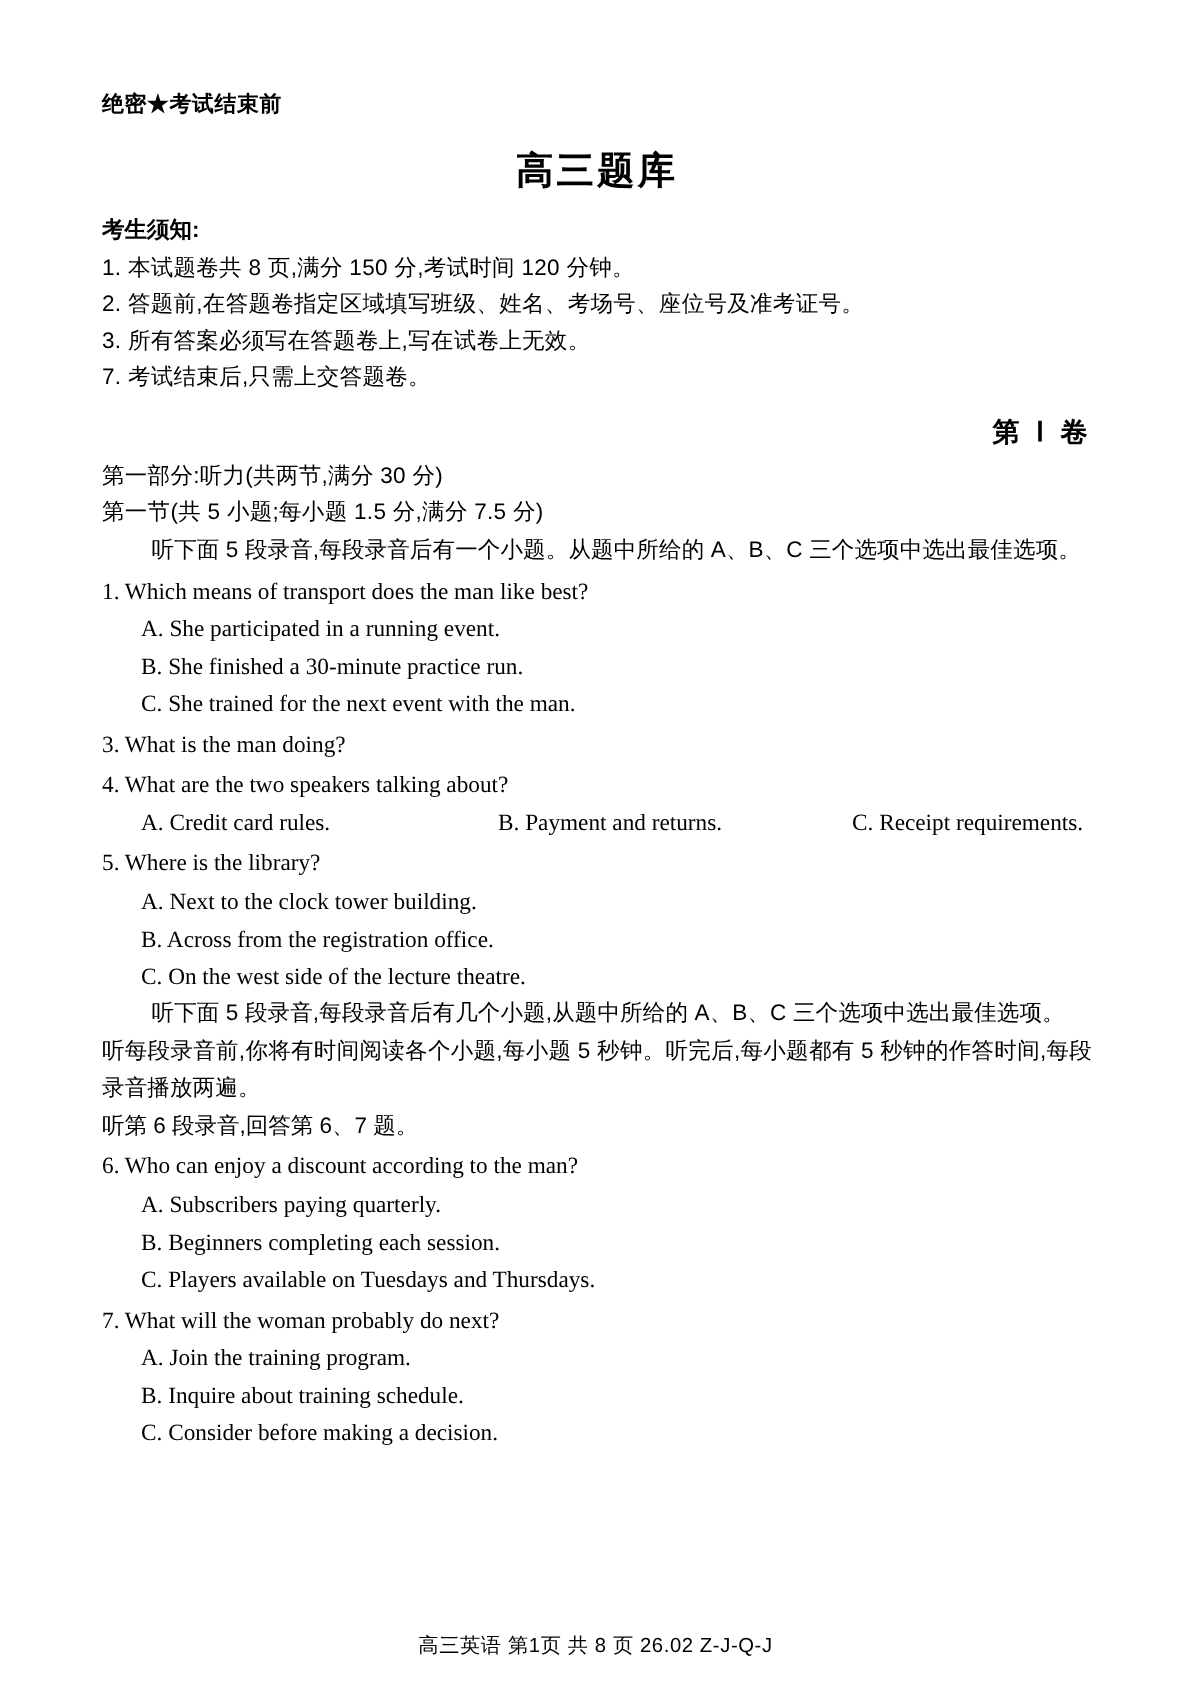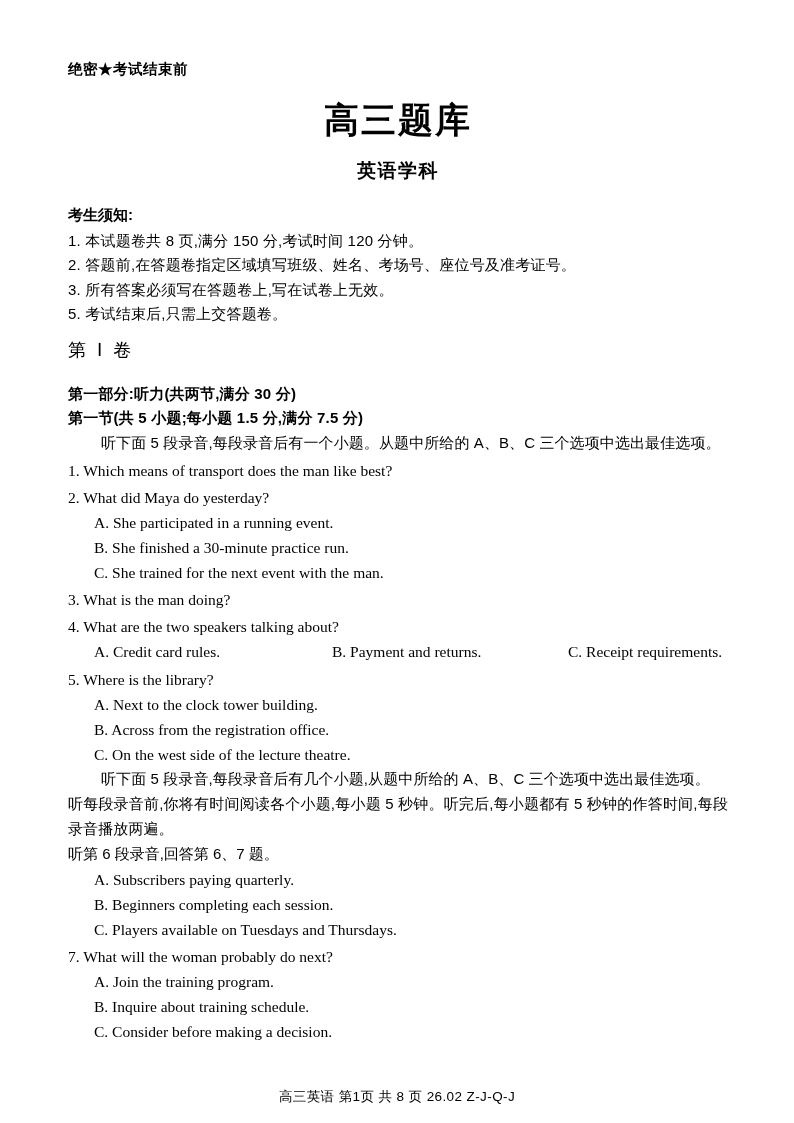--- a/index.html
+++ b/index.html
@@ -30,21 +30,21 @@
   }
   .secret {
     font-size: 14.5px;
     font-weight: bold;
     font-family: "Liberation Sans", sans-serif;
     letter-spacing: 0.5px;
     margin-bottom: 18px;
   }
   .doc-title {
     text-align: center;
-    font-size: 35px;
+    font-size: 25px;
     font-weight: bold;
     font-family: "Liberation Sans", sans-serif;
     letter-spacing: 2px;
     margin-top: 6px;
     margin-bottom: 14px;
   }
   .doc-subtitle {
     text-align: center;
     font-size: 19px;
     font-weight: bold;
@@ -58,31 +58,31 @@
     font-family: "Liberation Sans", sans-serif;
     margin-bottom: 4px;
   }
   .notice-item {
     font-size: 15px;
     font-family: "Liberation Sans", sans-serif;
     line-height: 1.62;
     letter-spacing: 0.2px;
   }
   .paper-part {
-    text-align: left;
+    text-align: right;
     font-size: 18px;
-    font-weight: normal;
+    font-weight: bold;
     font-family: "Liberation Sans", sans-serif;
     letter-spacing: 3px;
     margin-top: 12px;
-    margin-bottom: 20px;
+    margin-bottom: 6px;
   }
   .section-head {
     font-size: 15px;
-    font-weight: bold;
+    font-weight: normal;
     font-family: "Liberation Sans", sans-serif;
     line-height: 1.62;
     letter-spacing: 0.2px;
   }
   .direction {
     font-size: 15px;
     font-family: "Liberation Sans", sans-serif;
     line-height: 1.66;
     text-align: justify;
     letter-spacing: 0.1px;
@@ -131,37 +131,35 @@
 </style>
 </head>
 <body>
 
 <div class="page">
   <div class="inner">
 
     <div class="secret">绝密★考试结束前</div>
 
     <div class="doc-title">高三题库</div>
-    <div class="doc-subtitle">英语学科</div>
 
     <div class="notice-head">考生须知:</div>
     <div class="notice-item">1. 本试题卷共 8 页,满分 150 分,考试时间 120 分钟。</div>
     <div class="notice-item">2. 答题前,在答题卷指定区域填写班级、姓名、考场号、座位号及准考证号。</div>
     <div class="notice-item">3. 所有答案必须写在答题卷上,写在试卷上无效。</div>
-    <div class="notice-item">5. 考试结束后,只需上交答题卷。</div>
+    <div class="notice-item">7. 考试结束后,只需上交答题卷。</div>
 
     <div class="paper-part">第 Ⅰ 卷</div>
 
     <div class="section-head">第一部分:听力(共两节,满分 30 分)</div>
     <div class="section-head">第一节(共 5 小题;每小题 1.5 分,满分 7.5 分)</div>
     <div class="direction indent">听下面 5 段录音,每段录音后有一个小题。从题中所给的 A、B、C 三个选项中选出最佳选项。</div>
 
     <div class="q-line">1. Which means of transport does the man like best?</div>
 
-    <div class="q-line">2. What did Maya do yesterday?</div>
     <div class="opt-line">A. She participated in a running event.</div>
     <div class="opt-line">B. She finished a 30-minute practice run.</div>
     <div class="opt-line">C. She trained for the next event with the man.</div>
 
     <div class="q-line">3. What is the man doing?</div>
 
     <div class="q-line">4. What are the two speakers talking about?</div>
     <div class="opt-row">
       <span class="o oa">A. Credit card rules.</span>
       <span class="o ob">B. Payment and returns.</span>
@@ -170,20 +168,21 @@
 
     <div class="q-line">5. Where is the library?</div>
     <div class="opt-line">A. Next to the clock tower building.</div>
     <div class="opt-line">B. Across from the registration office.</div>
     <div class="opt-line">C. On the west side of the lecture theatre.</div>
 
     <div class="direction indent">听下面 5 段录音,每段录音后有几个小题,从题中所给的 A、B、C 三个选项中选出最佳选项。</div>
     <div class="direction">听每段录音前,你将有时间阅读各个小题,每小题 5 秒钟。听完后,每小题都有 5 秒钟的作答时间,每段录音播放两遍。</div>
     <div class="note-line">听第 6 段录音,回答第 6、7 题。</div>
 
+    <div class="q-line">6. Who can enjoy a discount according to the man?</div>
     <div class="opt-line">A. Subscribers paying quarterly.</div>
     <div class="opt-line">B. Beginners completing each session.</div>
     <div class="opt-line">C. Players available on Tuesdays and Thursdays.</div>
 
     <div class="q-line">7. What will the woman probably do next?</div>
     <div class="opt-line">A. Join the training program.</div>
     <div class="opt-line">B. Inquire about training schedule.</div>
     <div class="opt-line">C. Consider before making a decision.</div>
 
   </div>

